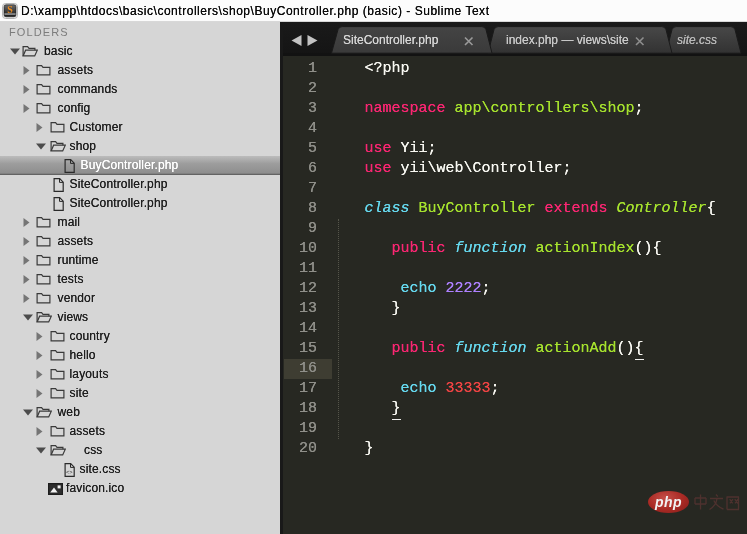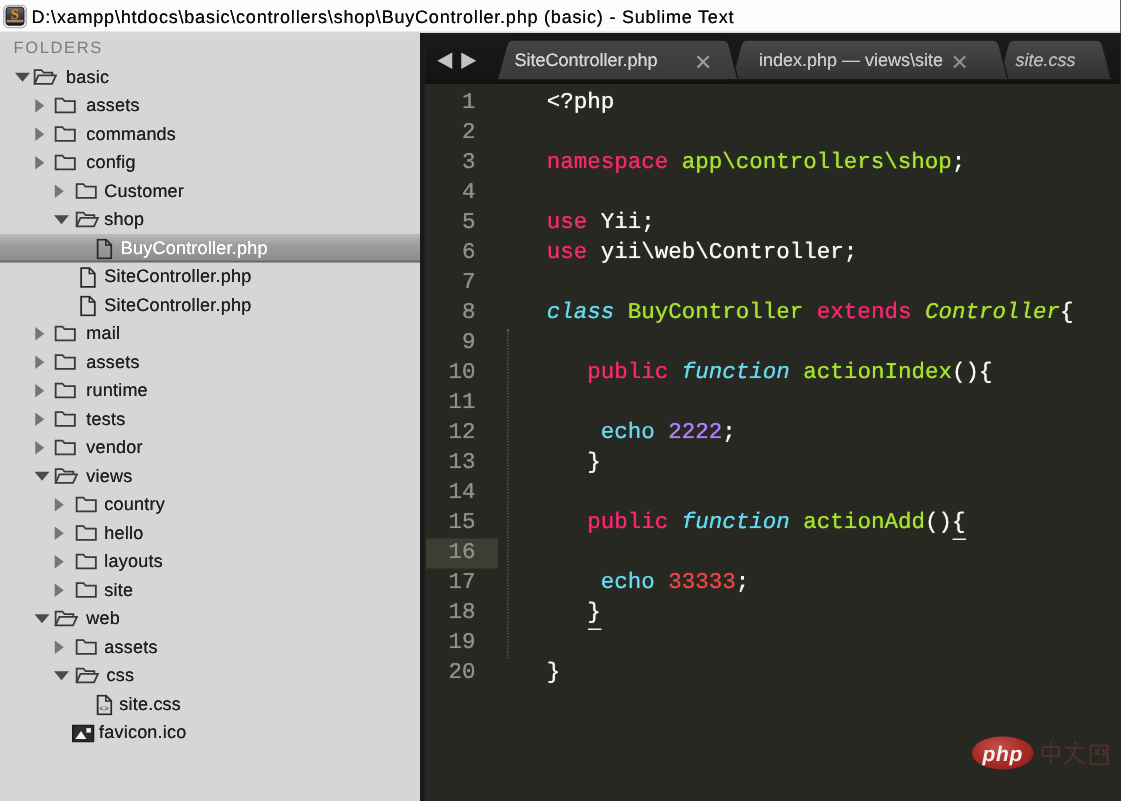--- a/index.html
+++ b/index.html
@@ -233,21 +233,21 @@
         <span class="lb" style="left:69.5px">assets</span>
       </div>
 <div class="row">
         <svg class="ic" style="left:36px;top:6.5px" width="10" height="7" viewBox="0 0 10 7">
           <polygon points="0,0.5 10,0.5 5,6.5" fill="#4c4c4c"></polygon>
         </svg>
         <svg class="ic" style="left:49.5px;top:3.5px" width="16" height="12" viewBox="0 0 16 12">
           <path d="M1.1 10.9 V1.7 H5.6 L7 3.4 H12.9 V5.2" fill="none" stroke="#3a3a3a" stroke-width="1.2"></path>
           <path d="M1.1 10.9 L3.6 5.2 H15.3 L12.7 10.9 Z" fill="none" stroke="#3a3a3a" stroke-width="1.2"></path>
         </svg>
-        <span class="lb" style="left:71px">css</span>
+        <span class="lb" style="left:84px">css</span>
       </div>
 <div class="row">
         <svg class="ic" style="left:63.5px;top:3px" width="11" height="14" viewBox="0 0 11 14">
           <path d="M1.1 13.3 V0.7 H6.7 L10.2 4.2 V13.3 Z" fill="none" stroke="#2a2a2a" stroke-width="1.2"></path>
           <path d="M6.5 0.9 V4.4 H10" fill="none" stroke="#2a2a2a" stroke-width="1"></path>
           <text x="2" y="11.3" font-size="5.5" fill="#2a2a2a" font-family="Liberation Mono, monospace">&lt;&gt;</text>
         </svg>
         <span class="lb" style="left:79.5px">site.css</span>
       </div>
 <div class="row">

